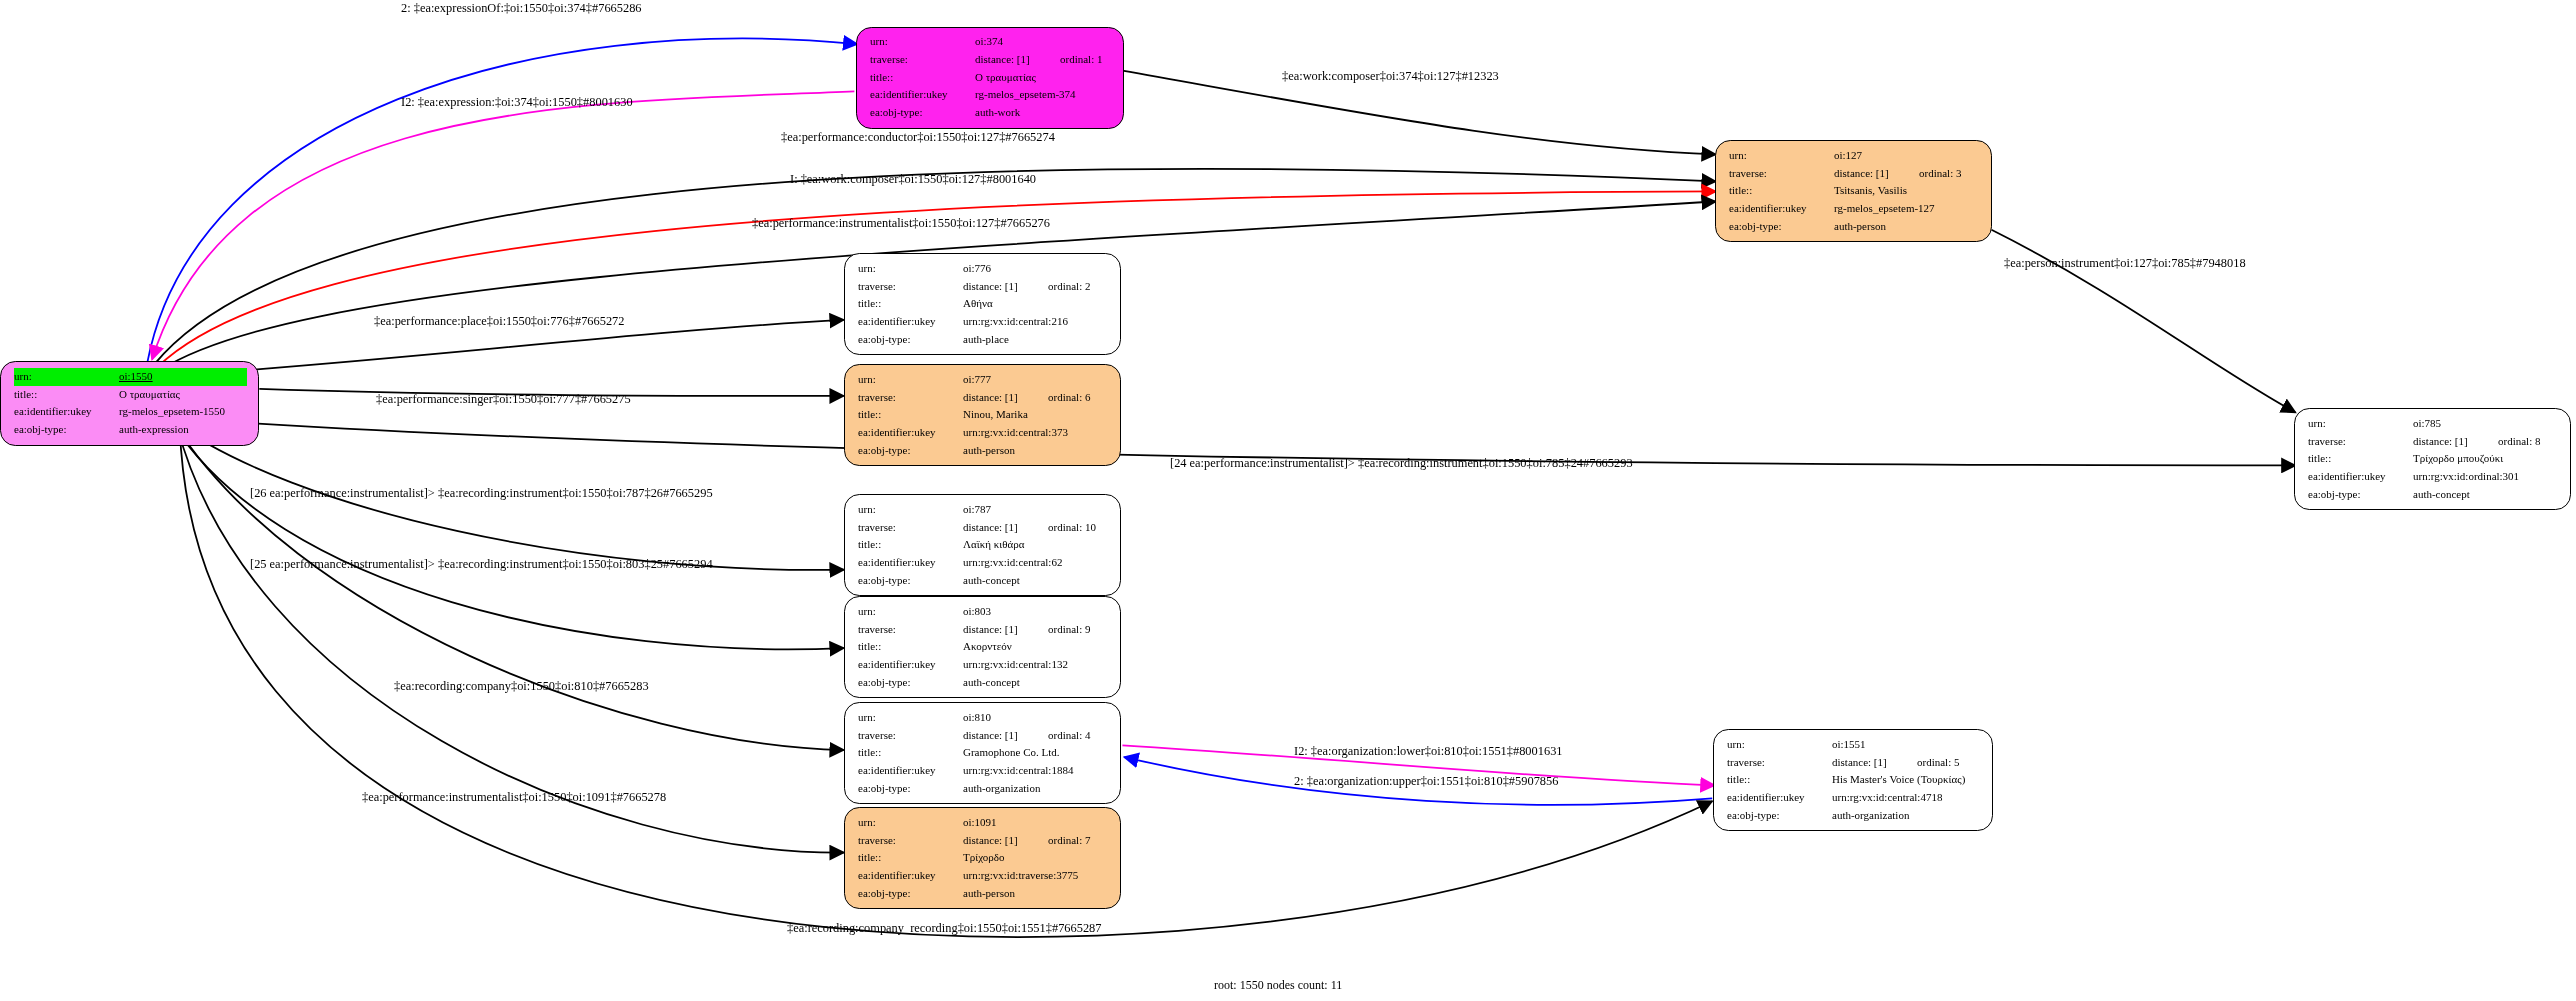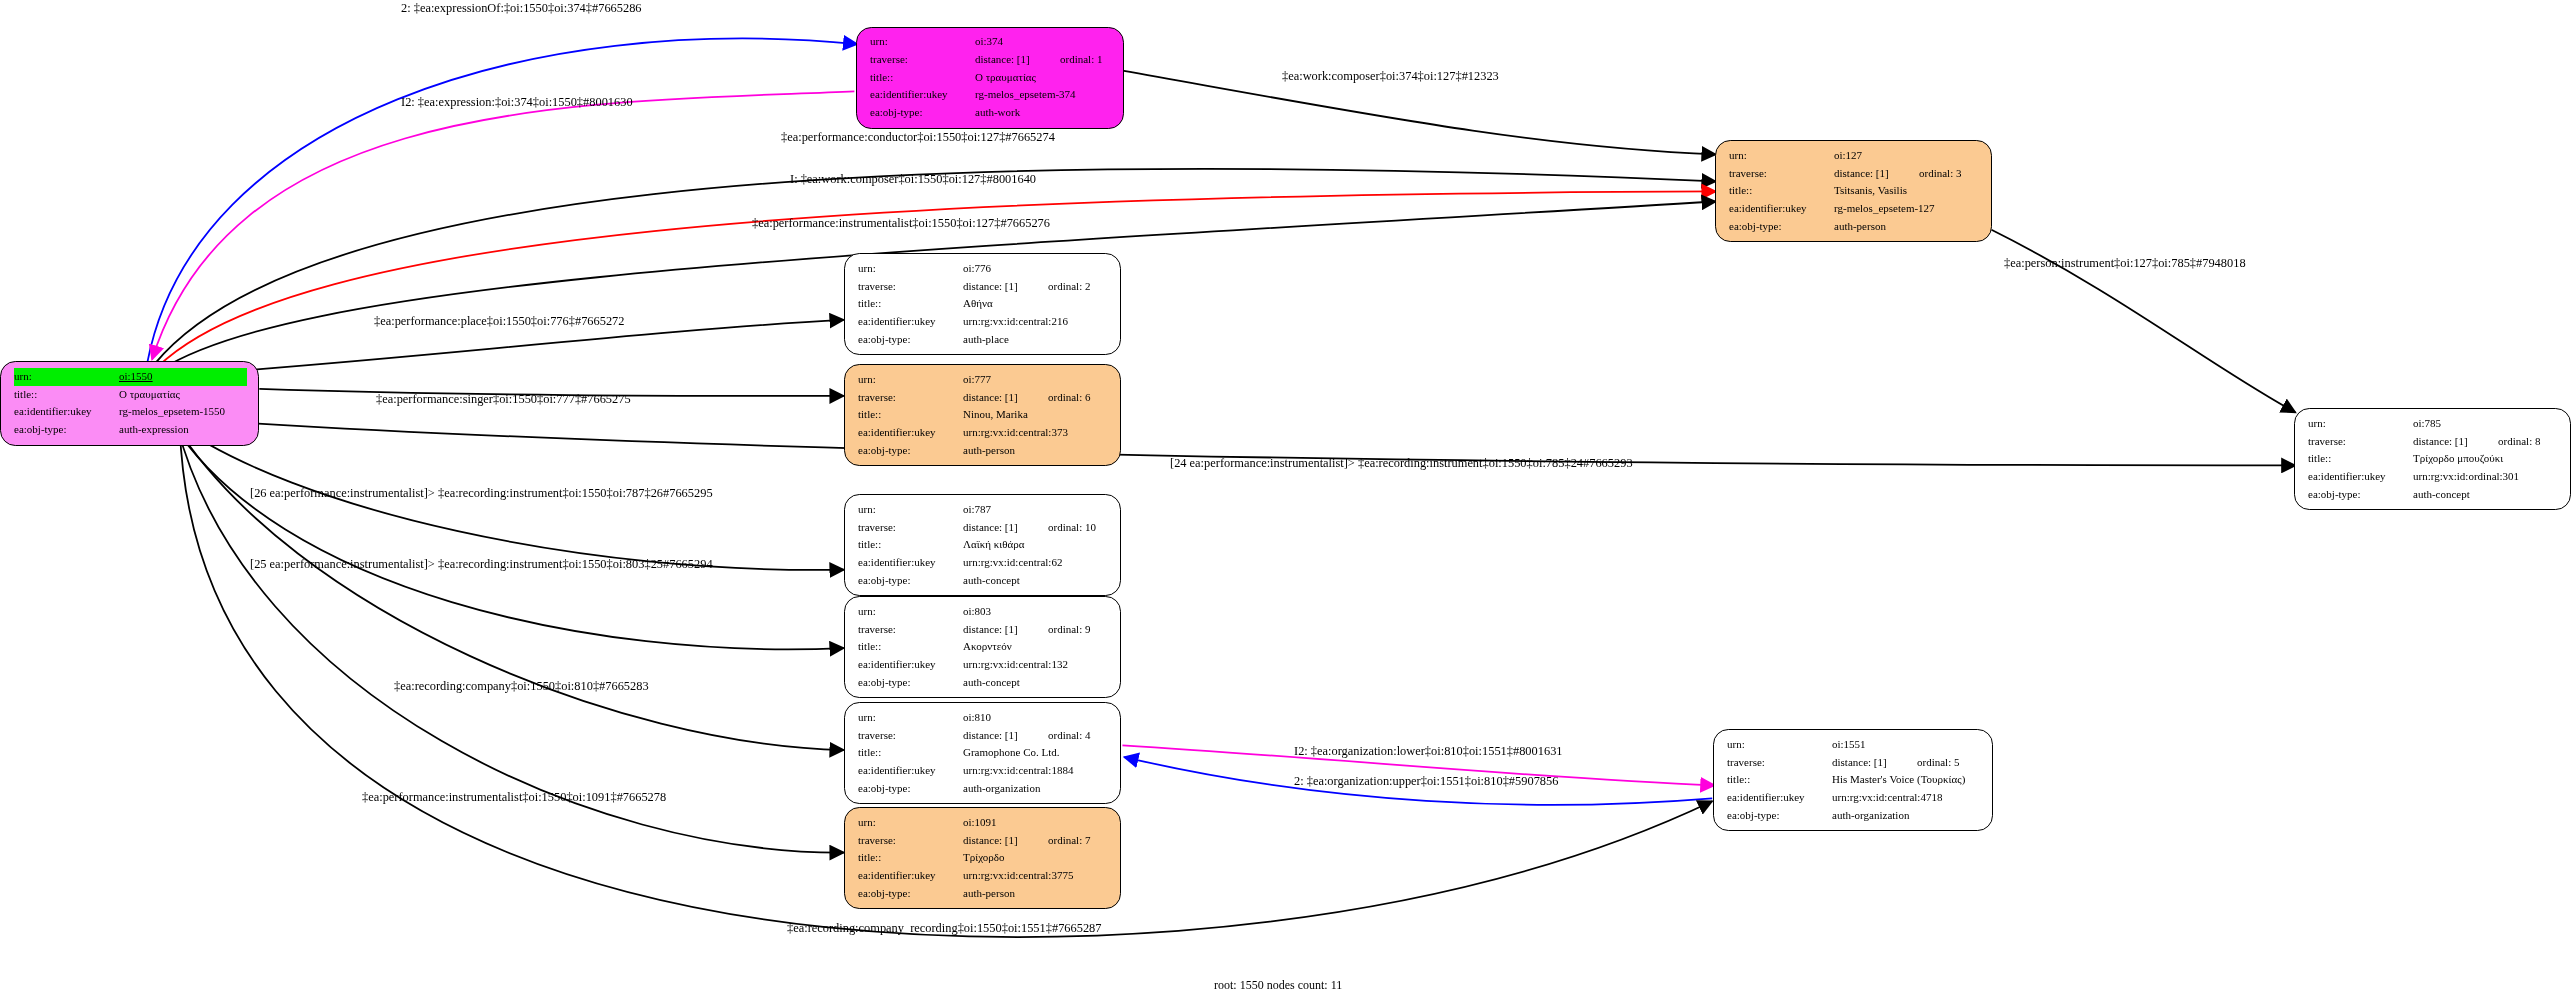--- a/index.html
+++ b/index.html
@@ -318,21 +318,21 @@
     <div class="nrow trav">
       <span class="k">traverse:</span>
       <span class="v"><span class="d">distance: [1]</span><span>ordinal: 7</span></span>
     </div>
     <div class="nrow">
       <span class="k">title::</span>
       <span class="v">Τρίχορδο</span>
     </div>
     <div class="nrow">
       <span class="k">ea:identifier:ukey</span>
-      <span class="v">urn:rg:vx:id:central:3775</span>
+      <span class="v">urn:rg:vx:id:traverse:3775</span>
     </div>
     <div class="nrow">
       <span class="k">ea:obj-type:</span>
       <span class="v">auth-person</span>
     </div>
   </div>
 
   <div class="node plain" style="left:2294px; top:408px; width:277px;">
     <div class="nrow">
       <span class="k">urn:</span>

